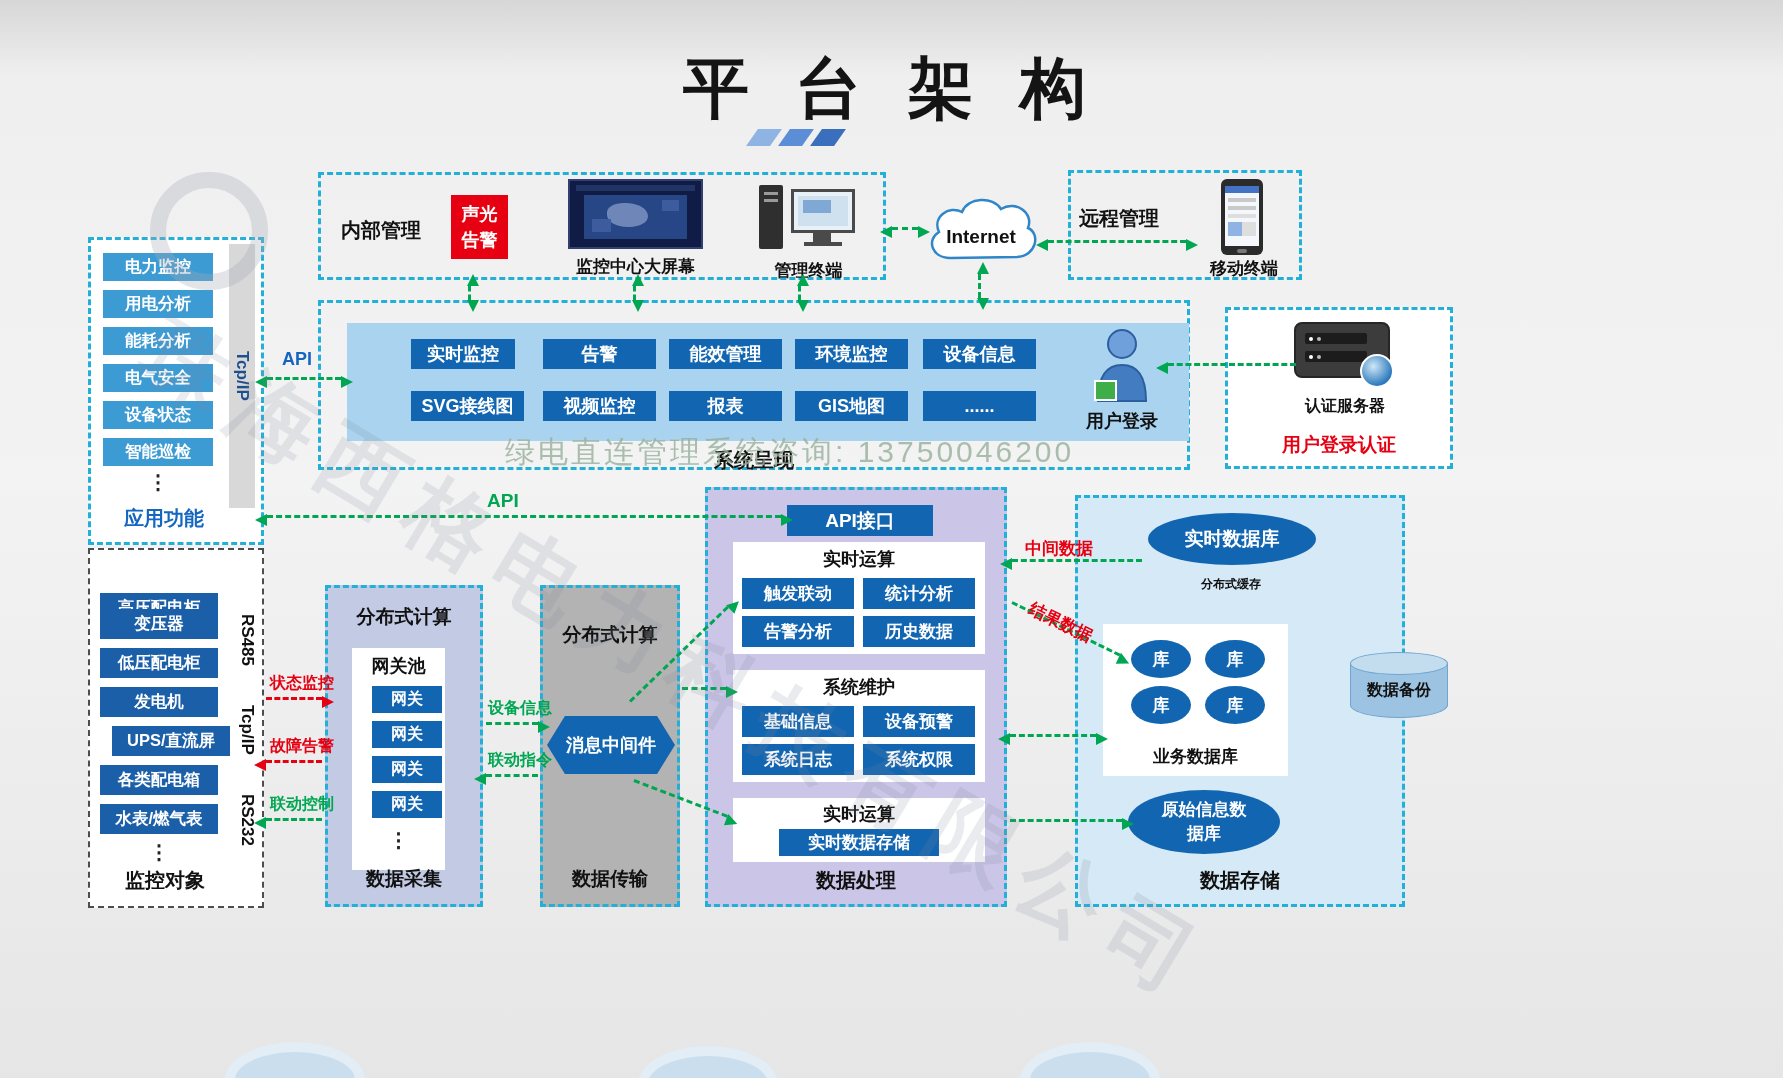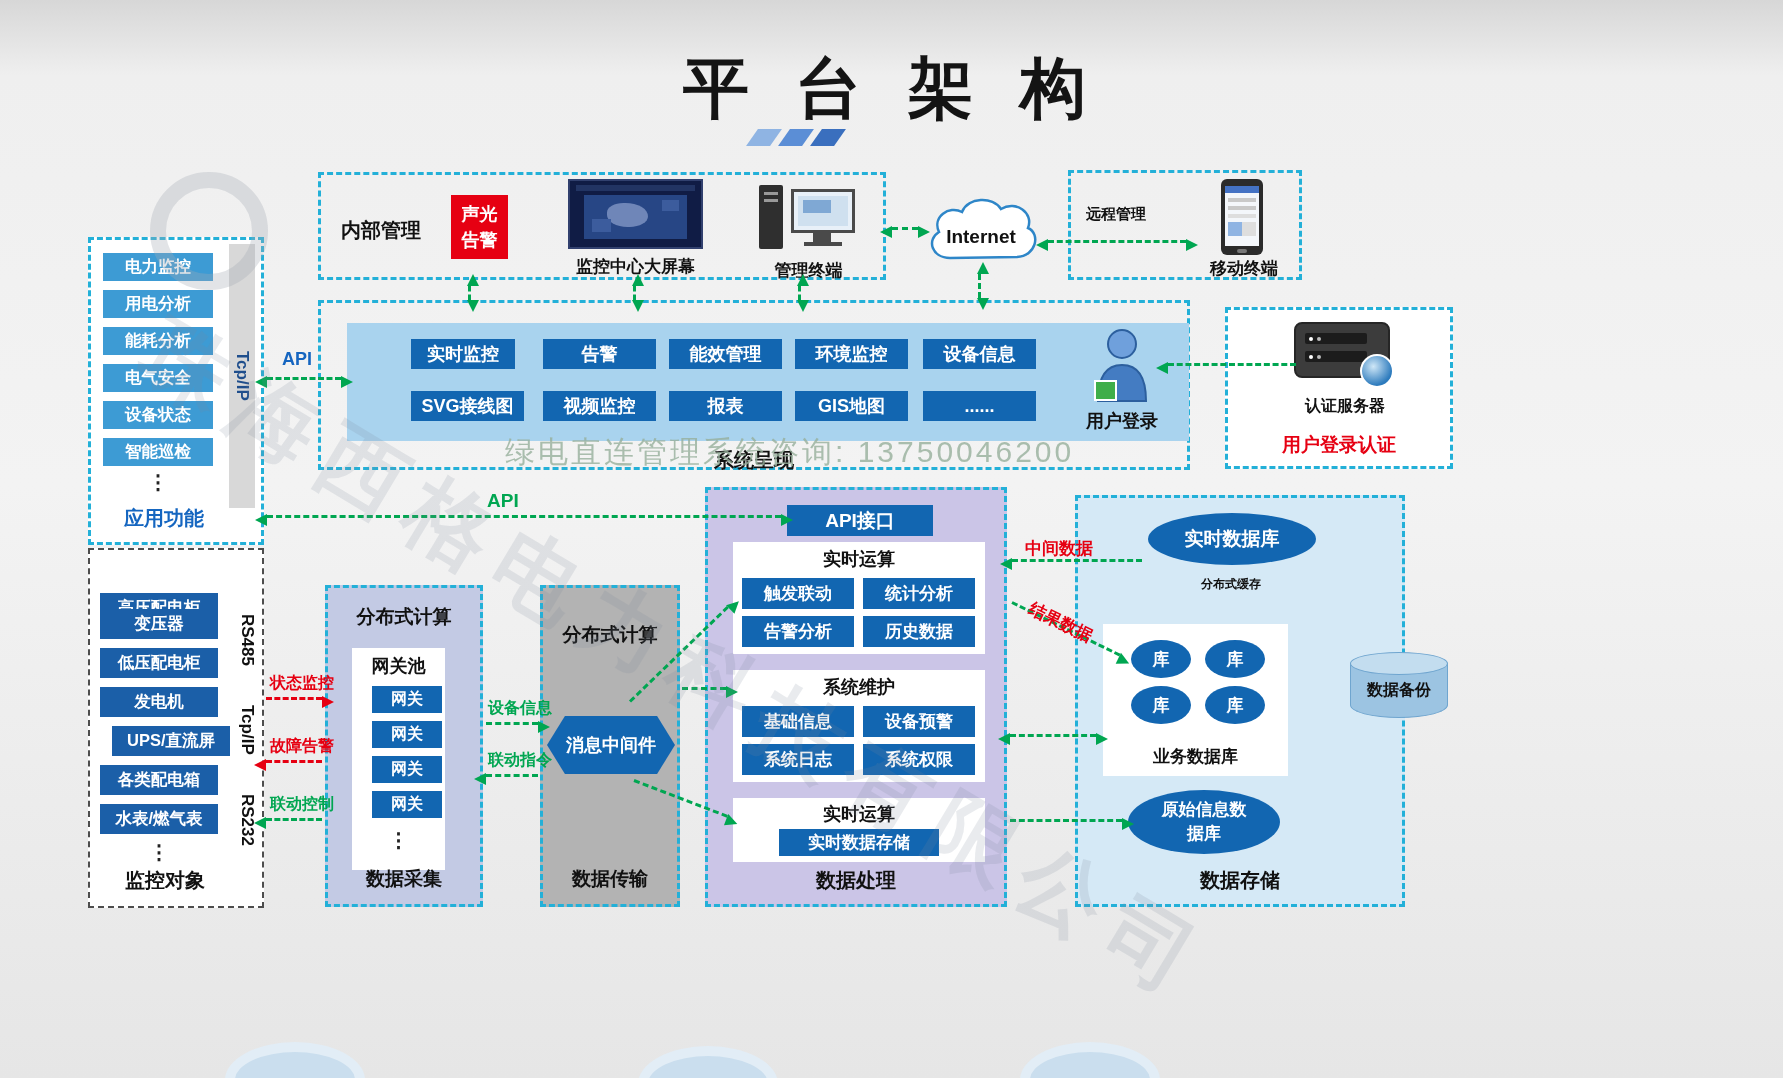--- a/index.html
+++ b/index.html
@@ -134,21 +134,21 @@
   </div>
 
   <div class="abs" style="left:920px; top:190px; width:122px; height:80px; z-index:21;">
     <svg width="122" height="80" viewBox="0 0 122 80">
       <path d="M30 68 C 12 68, 6 50, 19 42 C 12 27, 29 15, 42 22 C 48 7, 73 6, 81 19 C 96 10, 114 23, 108 38 C 121 44, 116 66, 97 67 Z" fill="#ffffff" stroke="#2e86c8" stroke-width="2.5"></path>
     </svg>
     <span class="lbl" style="left:0; top:36px; width:122px; text-align:center; font-size:19px; color:#111;">Internet</span>
   </div>
 
   <div class="box" style="left:1068px; top:170px; width:234px; height:110px;">
-    <div class="lbl" style="left:15px; top:32px; font-size:15px;">远程管理</div>
+    <div class="lbl" style="left:8px; top:32px; font-size:20px;">远程管理</div>
     <div class="abs" style="left:150px; top:6px; width:42px; height:76px; background:#2b2b2b; border-radius:6px;">
       <div class="abs" style="left:4px; top:7px; right:4px; bottom:9px; background:#f4f7fb;">
         <div class="abs" style="left:0; top:0; right:0; height:7px; background:#4472c4;"></div>
         <div class="abs" style="left:3px; top:12px; right:3px; height:4px; background:#c9c9c9;"></div>
         <div class="abs" style="left:3px; top:20px; right:3px; height:4px; background:#c9c9c9;"></div>
         <div class="abs" style="left:3px; top:28px; right:3px; height:4px; background:#dedede;"></div>
         <div class="abs" style="left:3px; top:36px; width:16px; height:14px; background:#8fb4e3;"></div>
         <div class="abs" style="right:3px; top:36px; width:14px; height:14px; background:#dedede;"></div>
       </div>
       <div class="abs" style="left:16px; bottom:2px; width:10px; height:4px; border-radius:2px; background:#777;"></div>

